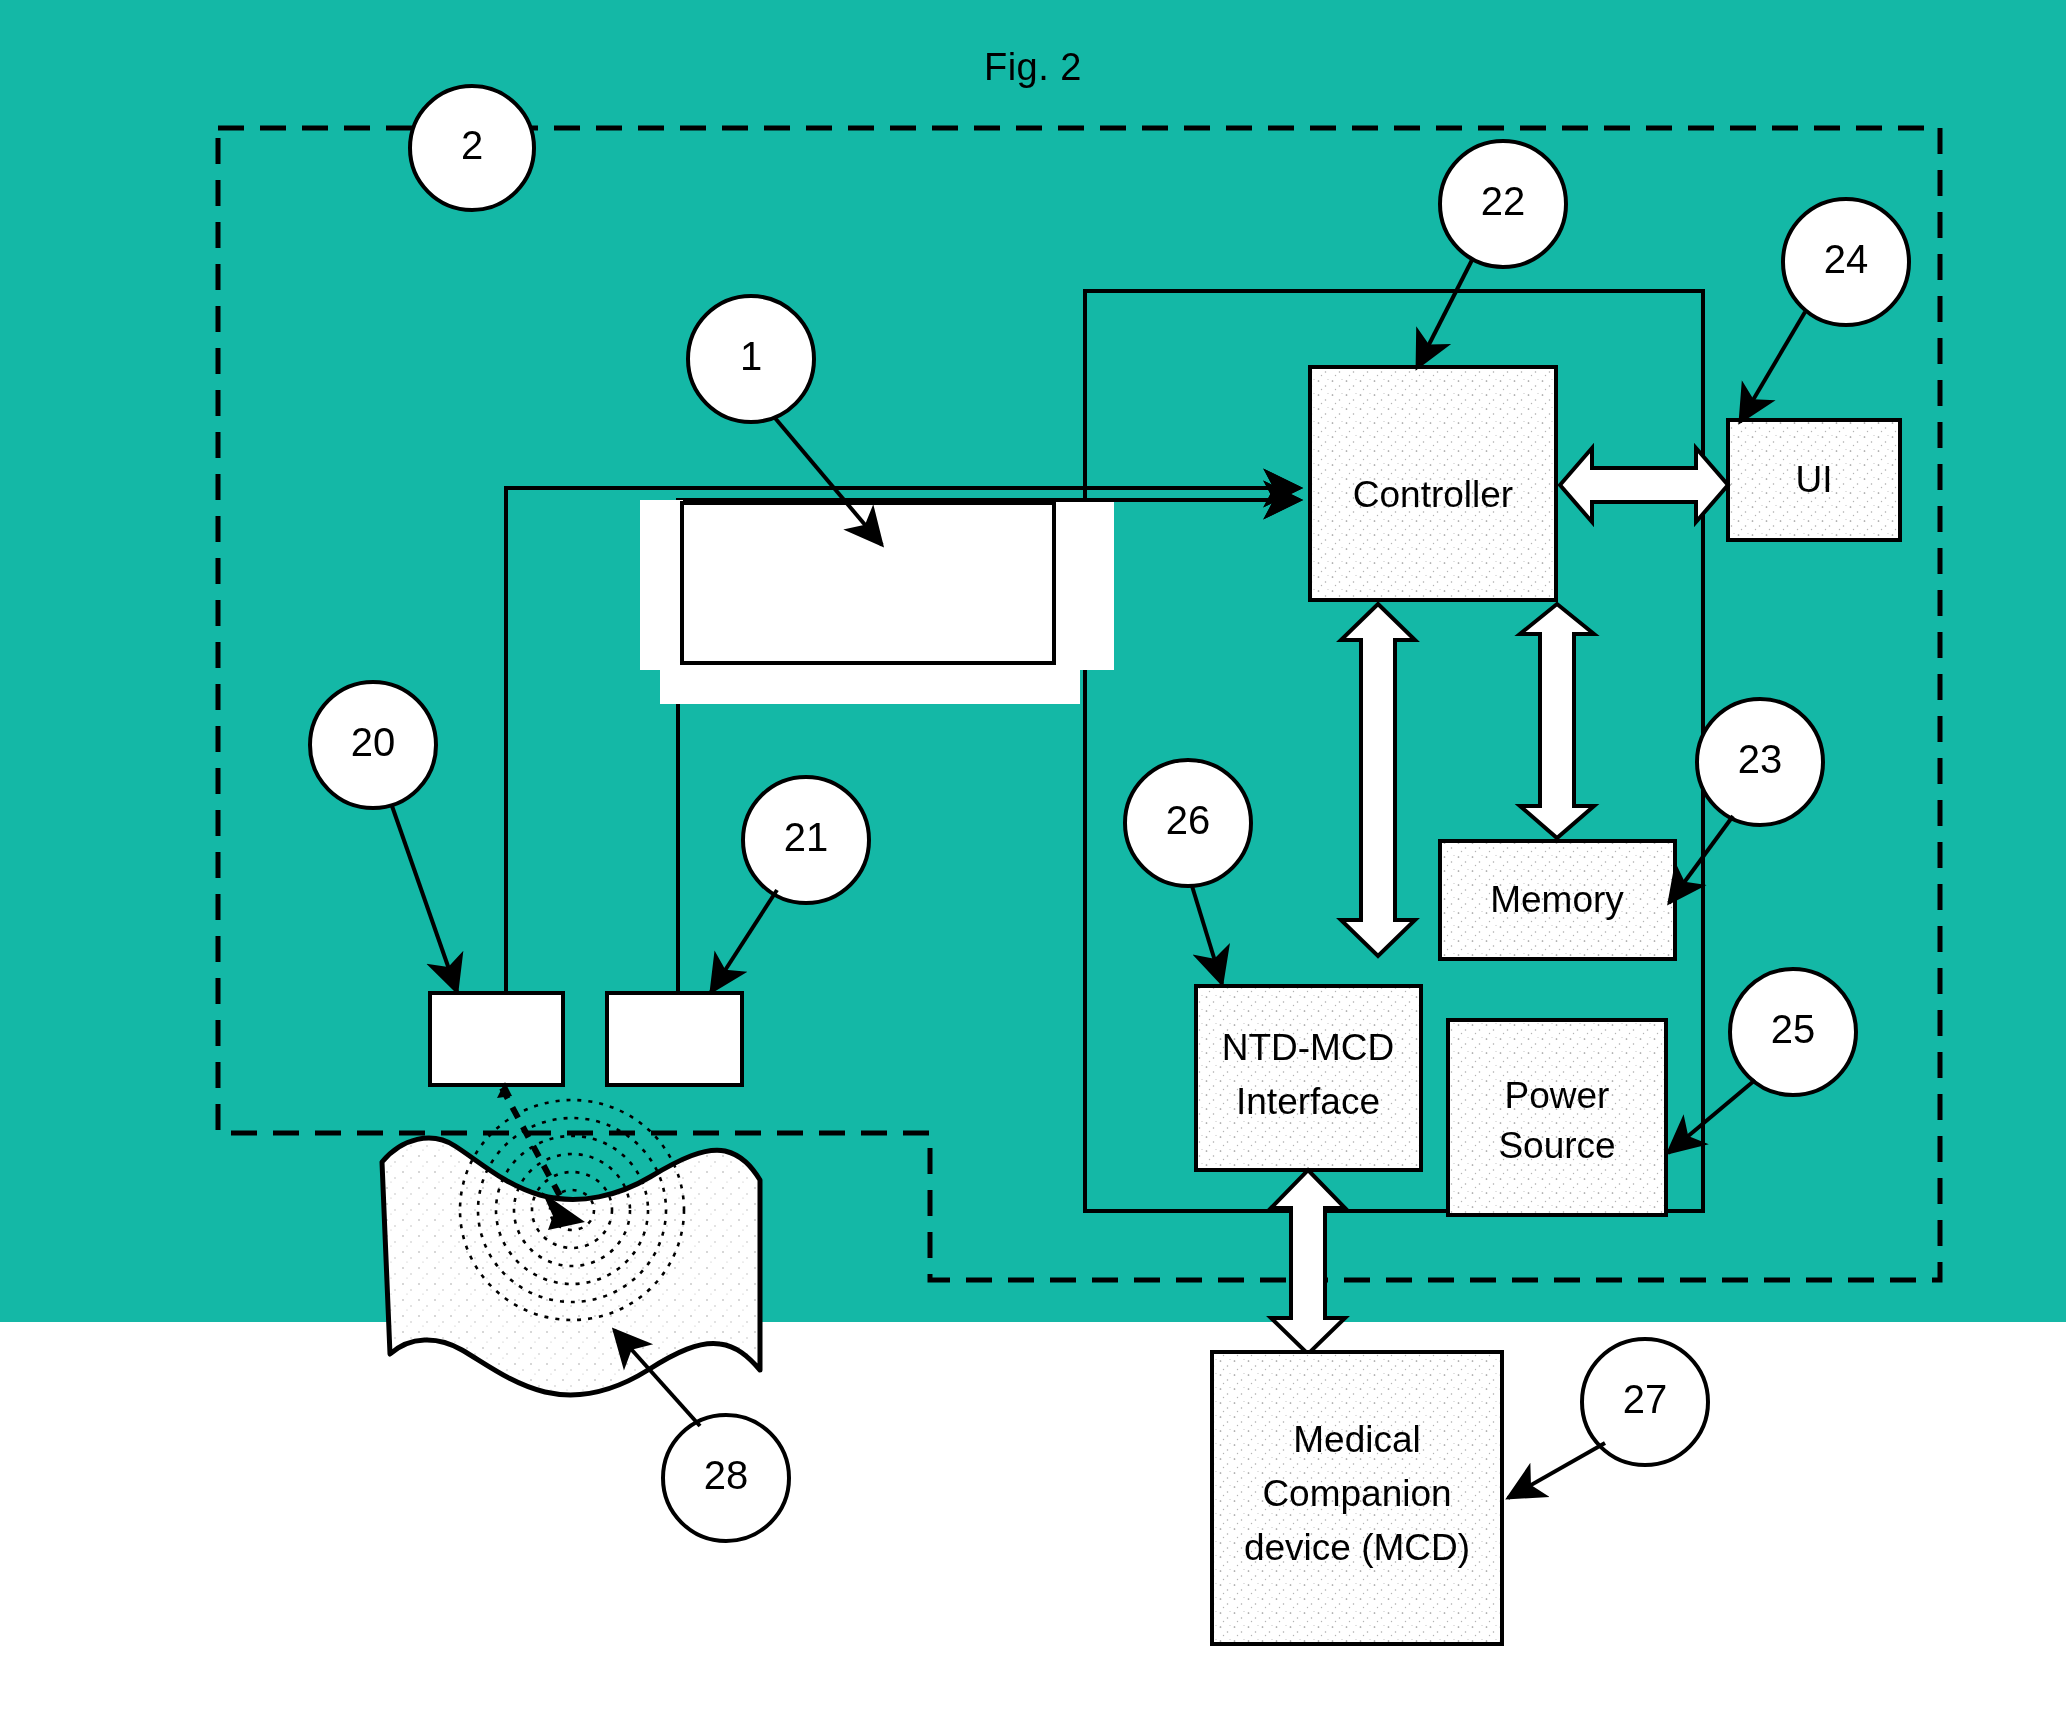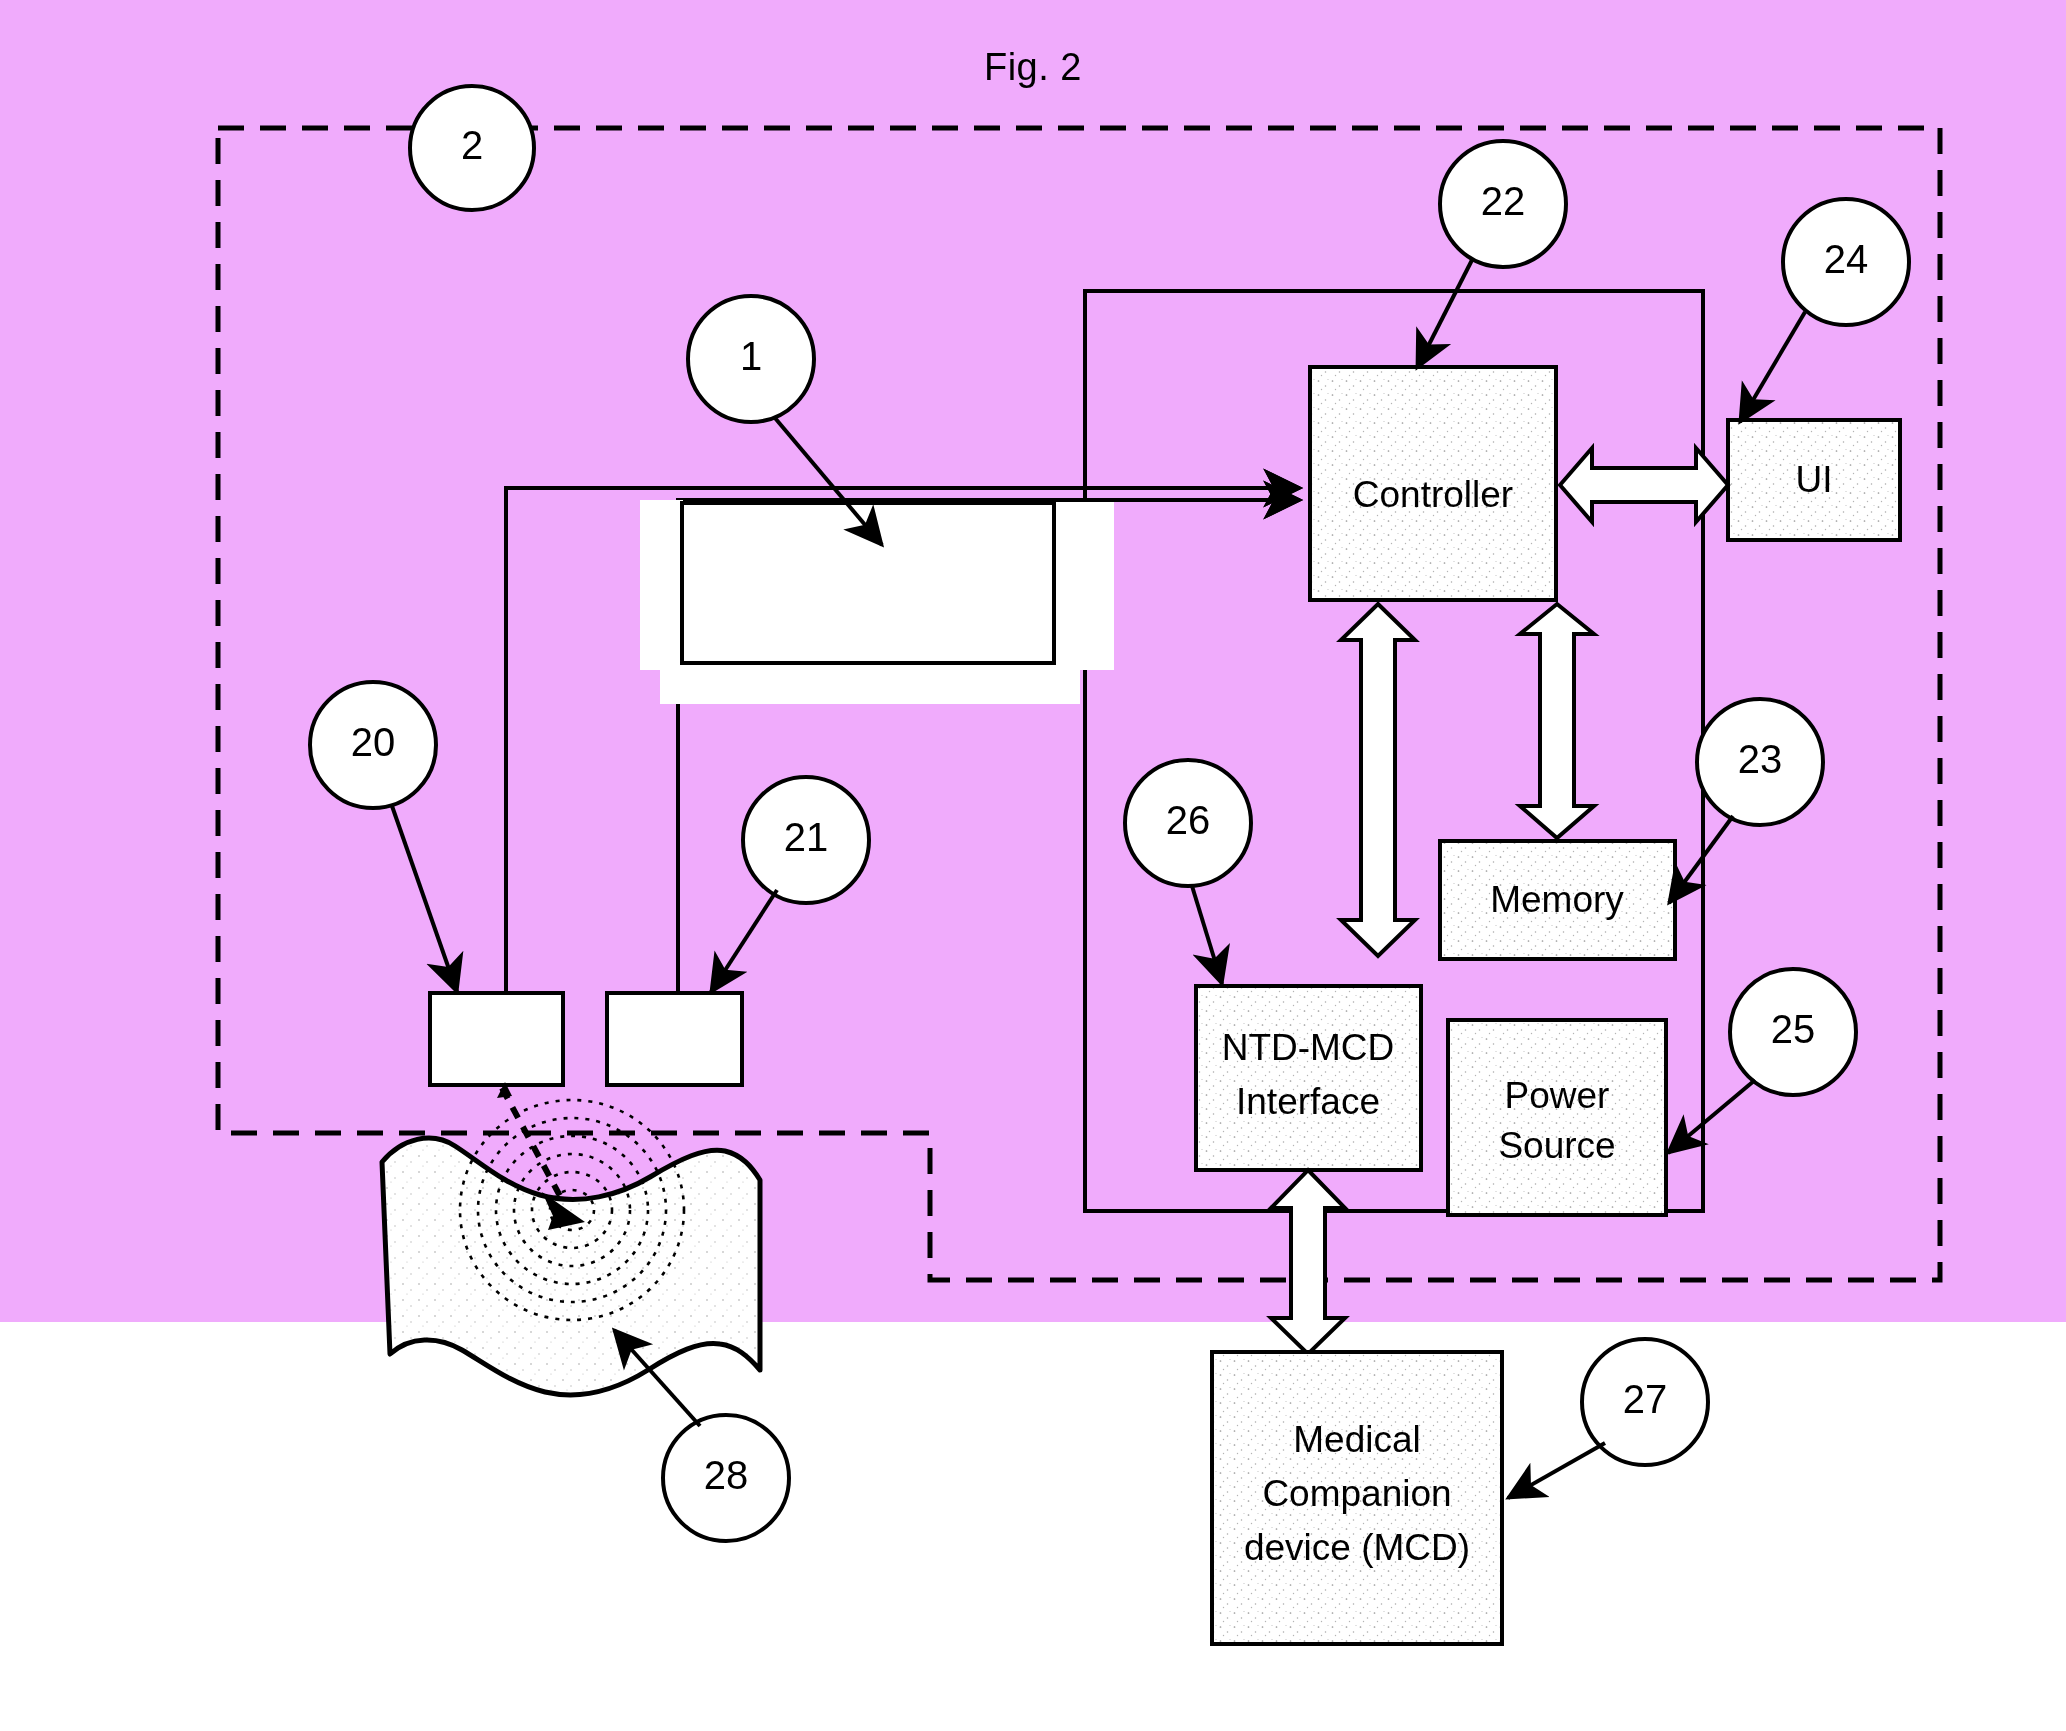--- a/index.html
+++ b/index.html
@@ -1,19 +1,19 @@
 <!DOCTYPE html>
 <html><head>
 <meta charset="utf-8">
 <title>Fig. 2</title>
 <style>
   html,body{margin:0;padding:0;background:#ffffff;}
   body{width:2066px;height:1731px;overflow:hidden;
        font-family:"Liberation Sans","DejaVu Sans",sans-serif;color:#000;}
-  #stage{position:relative;width:2066px;height:1322px;background:#f0abfc;}
+  #stage{position:relative;width:2066px;height:1322px;background:#14b8a6;}
   svg.layer{position:absolute;left:0;top:0;width:2066px;height:1731px;}
   .fig-title{
     position:absolute; left:0; top:46px; width:2066px; text-align:center;
     font-size:38px; letter-spacing:0.5px; color:#000;
   }
   text{font-family:"Liberation Sans","DejaVu Sans",sans-serif;fill:#000;}
   .blk{font-size:37px;}
   .ref{font-size:40px;}
   .solid{fill:none;stroke:#000;stroke-width:4;}
   .dash-frame{fill:none;stroke:#000;stroke-width:5;stroke-dasharray:26 16;}

